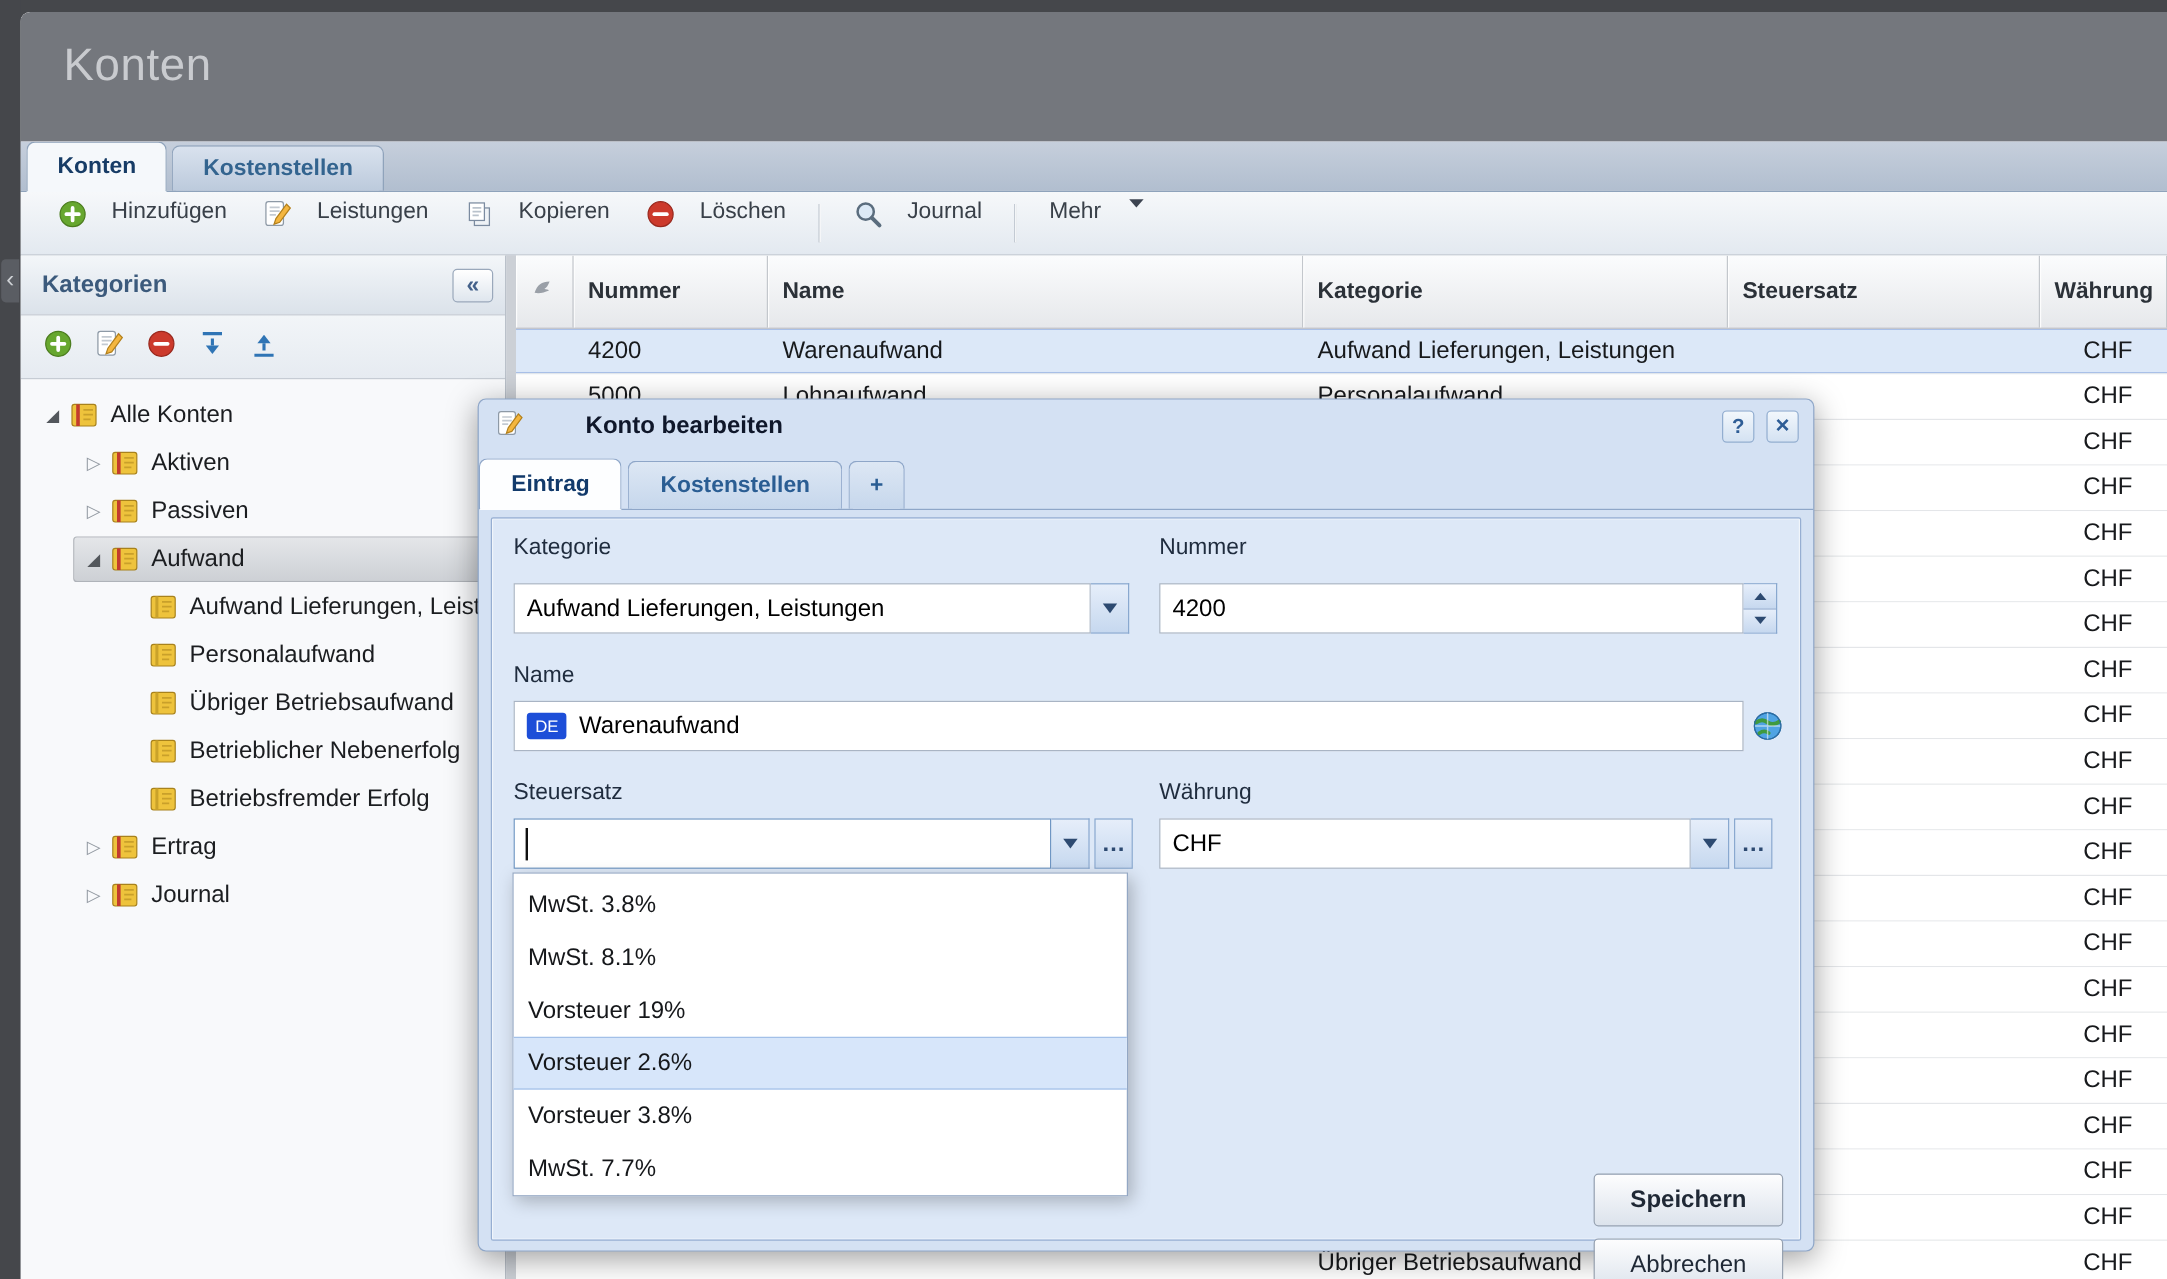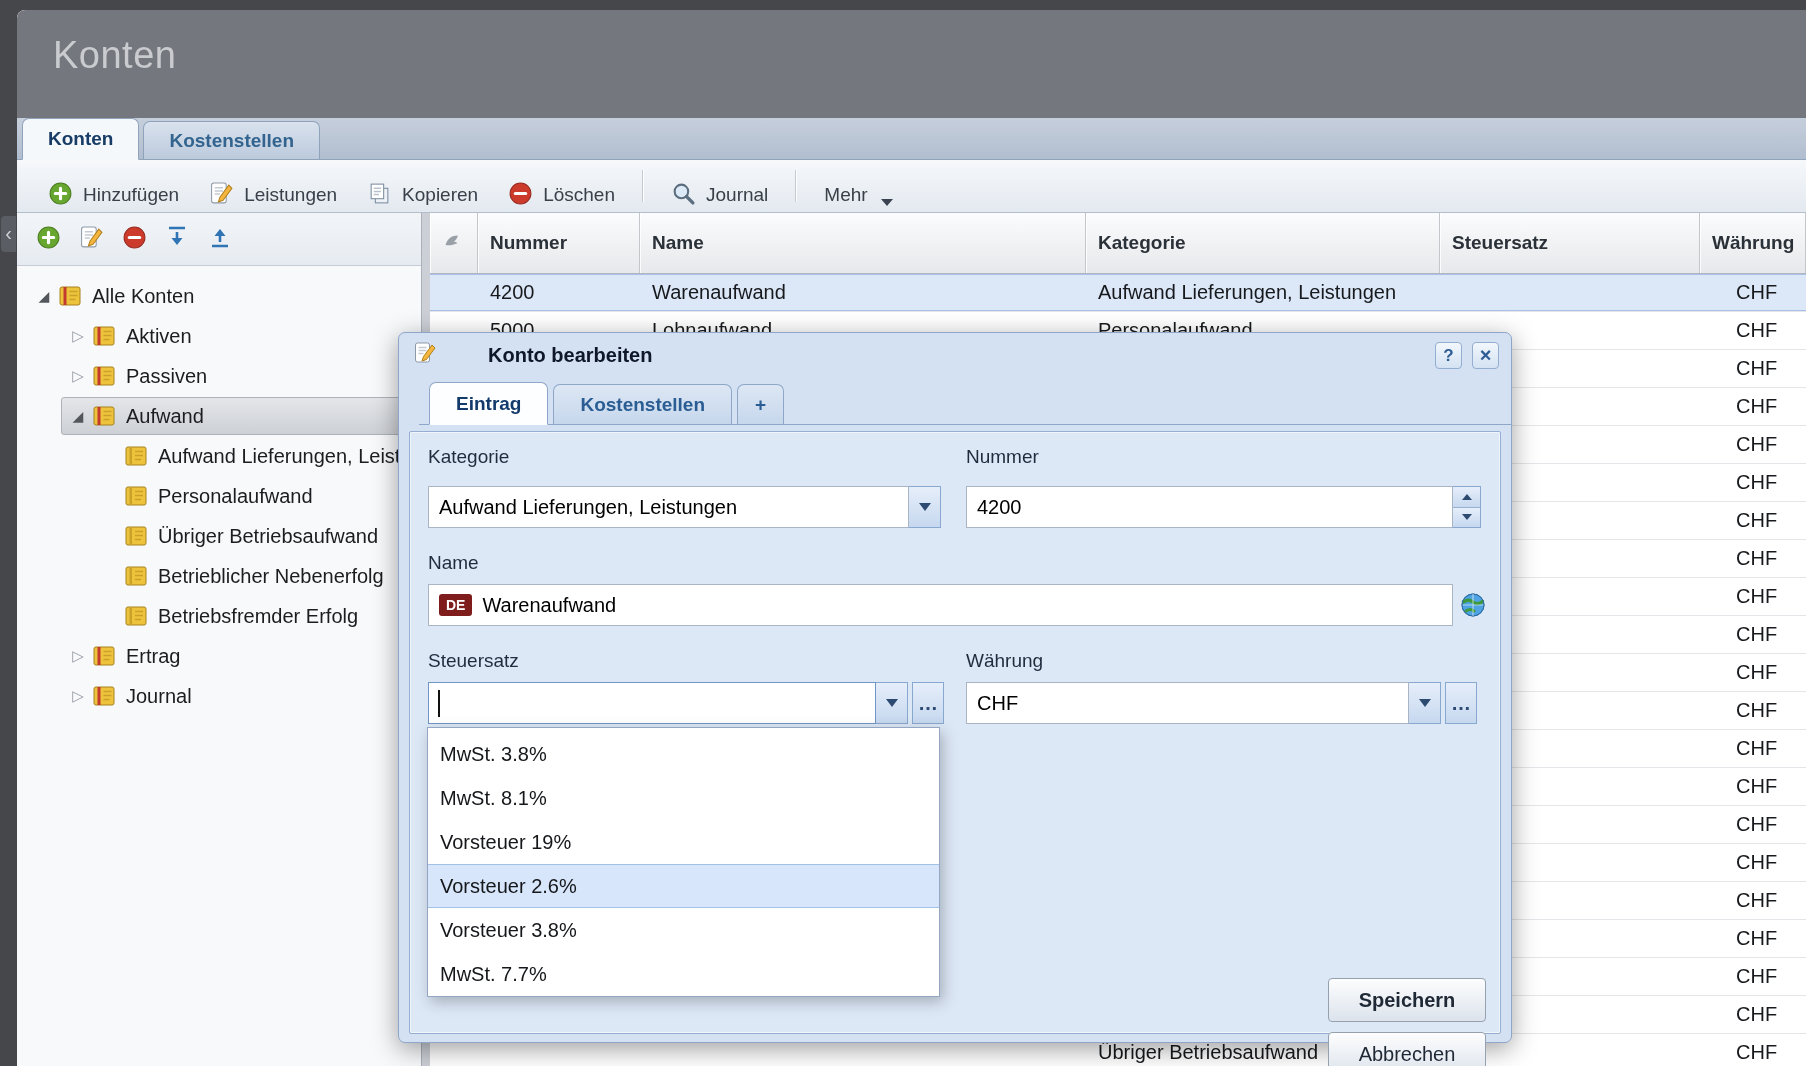--- a/index.html
+++ b/index.html
@@ -15,21 +15,21 @@
   .app-header{height:108px;background:#74777d;border-top-left-radius:8px;}
   .app-header h1{margin:0;padding:24px 0 0 36px;font-size:38px;font-weight:400;color:#c9cbcf;letter-spacing:.5px;}
 
   
   .tabstrip{height:42px;background:linear-gradient(#c6cfdc,#b1becf);border-bottom:1px solid #8fa3bb;display:flex;align-items:flex-end;padding-left:5px;box-sizing:border-box;}
   .tab{height:37px;line-height:37px;padding:0 25px;font-size:19px;font-weight:bold;color:#33648f;background:linear-gradient(#d9e2ee,#bccadc);border:1px solid #8fa3bb;border-bottom:none;border-radius:7px 7px 0 0;margin-right:4px;position:relative;}
   .tab.active{background:#f5f8fb;color:#173c66;height:40px;line-height:40px;margin-bottom:-1px;border-bottom:1px solid #f5f8fb;}
 
   
   .toolbar{height:53px;background:linear-gradient(#f6f8fa,#e3e9f0);border-bottom:1px solid #b6bec9;display:flex;align-items:center;padding-left:18px;gap:4px;box-sizing:border-box;}
-  .tbtn{display:flex;align-items:flex-end;gap:10px;height:40px;padding:0 13px;border-radius:4px;font-size:19px;color:#394049;cursor:default;}
+  .tbtn{display:flex;align-items:flex-start;gap:20px;height:40px;padding:0 13px;border-radius:4px;font-size:19px;color:#394049;cursor:default;}
   .tbtn .ticon{display:flex;}
   .tsep{width:1px;height:32px;background:#c3cad3;border-right:1px solid #ffffff;margin:0 10px;}
   .menu-arrow{width:0;height:0;border-left:6px solid transparent;border-right:6px solid transparent;border-top:7px solid #3c4350;margin-left:3px;}
 
   .content{display:flex;height:calc(100% - 203px);}
 
   
   .cat-panel{width:405px;flex:none;background:#f8f9fb;border-right:1px solid #a9b1bb;display:flex;flex-direction:column;box-sizing:border-box;overflow:hidden;}
   .cat-header{height:50px;flex:none;background:linear-gradient(#f3f6f9,#dbe2ea);border-bottom:1px solid #b9c0ca;display:flex;align-items:center;padding:0 10px 0 18px;box-sizing:border-box;}
   .cat-title{font-size:20px;font-weight:bold;color:#3c5a7c;flex:1;}
@@ -63,42 +63,42 @@
   .grow.selected{background:#dce8f8;box-shadow:inset 0 1px 0 #a9c0e8, inset 0 -1px 0 #a9c0e8;}
   .gcell{display:flex;align-items:center;padding-left:12px;font-size:20px;color:#17191c;white-space:nowrap;overflow:hidden;box-sizing:border-box;}
   .gcell.c5{padding-left:36px;}
 
   
   .dialog{position:absolute;left:398px;top:332px;width:1114px;height:711px;background:#d4e1f3;border:1px solid #8ea6c8;border-radius:7px;box-shadow:0 6px 26px rgba(0,0,0,.38);z-index:50;box-sizing:border-box;}
   .dlg-header{height:44px;display:flex;align-items:center;padding:0 12px 0 14px;gap:10px;}
   .dlg-title{font-size:20px;font-weight:bold;color:#0f172a;flex:1;margin-left:41px;}
   .tool{width:27px;height:27px;border-radius:4px;background:linear-gradient(#f2f7fc,#d4e2f2);border:1px solid #93aed0;color:#2e5d96;font-weight:bold;font-size:17px;line-height:23px;text-align:center;padding:0;}
   .tool.close{font-size:20px;}
-  .dlg-tabs{height:48px;display:flex;align-items:flex-end;padding-left:10px;border-bottom:1px solid #8ea6c8;box-sizing:border-box;margin-left:20px;}
+  .dlg-tabs{height:48px;display:flex;align-items:flex-end;border-bottom:1px solid #8ea6c8;box-sizing:border-box;}
   .dtab{height:39px;line-height:39px;padding:0 26px;font-size:19px;font-weight:bold;color:#2a5d93;background:linear-gradient(#dde7f4,#c6d7ec);border:1px solid #8ea6c8;border-bottom:none;border-radius:7px 7px 0 0;margin-right:5px;}
   .dtab.active{background:#fdfeff;color:#123a6b;margin-bottom:-1px;border-bottom:1px solid #fdfeff;height:41px;line-height:41px;}
   .dtab.add{padding:0 17px;}
   .dlg-body{position:absolute;left:0;top:92px;right:0;bottom:0;}
   .form-panel{position:absolute;left:10px;top:6px;right:10px;bottom:8px;background:#dde8f7;border:1px solid #96aed2;border-radius:2px;box-shadow:inset 0 0 0 1px rgba(255,255,255,.55);}
 
   .flabel{position:absolute;font-size:19px;color:#1f2c3e;}
   .field{position:absolute;display:flex;}
   .textbox{background:#fff;border:1px solid #a9b4c4;height:42px;box-sizing:border-box;display:flex;align-items:center;padding:0 10px;font-size:20px;color:#000;overflow:hidden;white-space:nowrap;}
   .textbox.focused{border-color:#6f96c4;position:relative;}
   .caret{position:absolute;left:9px;top:7px;width:2px;height:27px;background:#101010;}
   .grow1{flex:1;}
   .trigger{width:32px;height:42px;box-sizing:border-box;border:1px solid #89a8cf;border-left:none;background:linear-gradient(#e6eefa,#c6d8ef);display:flex;align-items:center;justify-content:center;}
   .tri{width:0;height:0;border-left:6px solid transparent;border-right:6px solid transparent;border-top:8px solid #2d4a71;}
   .morebtn{width:32px;height:42px;margin-left:4px;box-sizing:border-box;border:1px solid #89a8cf;background:linear-gradient(#e6eefa,#c6d8ef);color:#2d4a71;font-weight:bold;font-size:20px;display:flex;align-items:center;justify-content:center;}
   .spinner{width:28px;height:42px;box-sizing:border-box;border:1px solid #89a8cf;border-left:none;display:flex;flex-direction:column;}
   .spin{flex:1;background:linear-gradient(#e6eefa,#c6d8ef);display:flex;align-items:center;justify-content:center;}
   .spin + .spin{border-top:1px solid #9ab1d2;}
   .tri-up{width:0;height:0;border-left:5px solid transparent;border-right:5px solid transparent;border-bottom:6px solid #2d4a71;}
   .tri-dn{width:0;height:0;border-left:5px solid transparent;border-right:5px solid transparent;border-top:6px solid #2d4a71;}
-  .de-badge{background:#7f1d1d;color:#fff;font-size:14px;font-weight:bold;border-radius:3px;padding:3px 7px;margin:0 10px 0 0;}
+  .de-badge{background:#1d4ed8;color:#fff;font-size:14px;font-weight:normal;border-radius:3px;padding:3px 7px;margin:0 10px 0 0;}
   .globe-btn{position:absolute;display:flex;}
 
   .f-kat-l{left:18px;top:14px;}
   .f-kat{left:18px;top:54px;width:513px;}
   .f-num-l{left:556px;top:14px;}
   .f-num{left:556px;top:54px;width:515px;}
   .f-name-l{left:18px;top:120px;}
   .f-name{left:18px;top:152px;width:1025px;}
   .globe-btn{left:1050px;top:160px;}
   .f-st-l{left:18px;top:218px;}
@@ -183,20 +183,24 @@
           <span class="lbl">Journal</span>
         </div>
         <div class="tsep"></div>
         <div class="tbtn">
           <span class="lbl">Mehr</span>
           <span class="menu-arrow"></span>
         </div>
       </div>
     <div class="content">
       <div class="cat-panel">
+        <div class="cat-header">
+          <span class="cat-title">Kategorien</span>
+          <button class="collapse-btn">«</button>
+        </div>
         <div class="cat-toolbar" id="cat-toolbar">
             <div class="cat-tool">
               <span><svg width="25" height="25" viewBox="0 0 24 24">
                   <circle cx="12" cy="12" r="10" fill="#67a72f" stroke="#4c7d1f"></circle>
                   <path d="M12 7v10M7 12h10" stroke="#fff" stroke-width="3" stroke-linecap="round"></path>
                 </svg></span>
             </div>
             <div class="cat-tool">
               <span><svg width="25" height="25" viewBox="0 0 24 24">
                   <rect x="2.5" y="2" width="14" height="19" rx="2" fill="#fff" stroke="#8d99a6"></rect>

